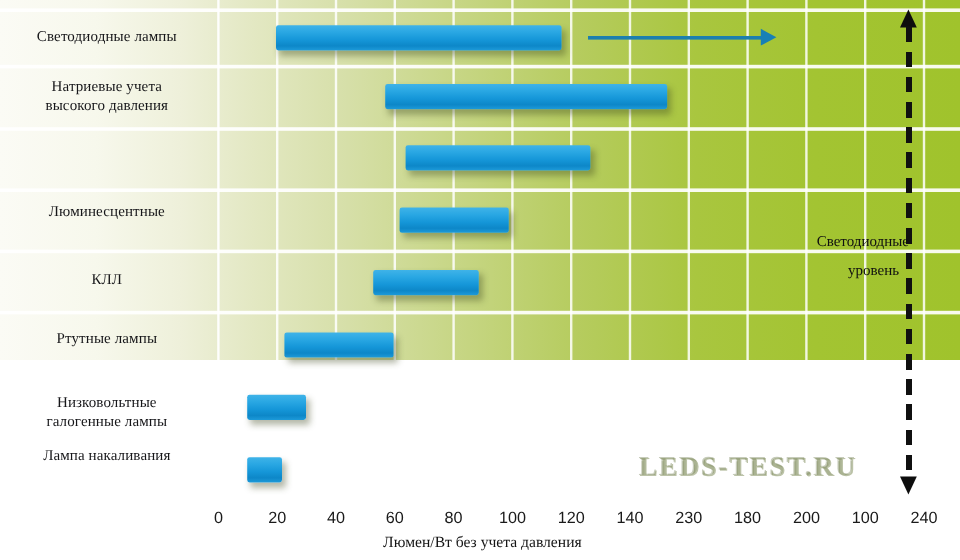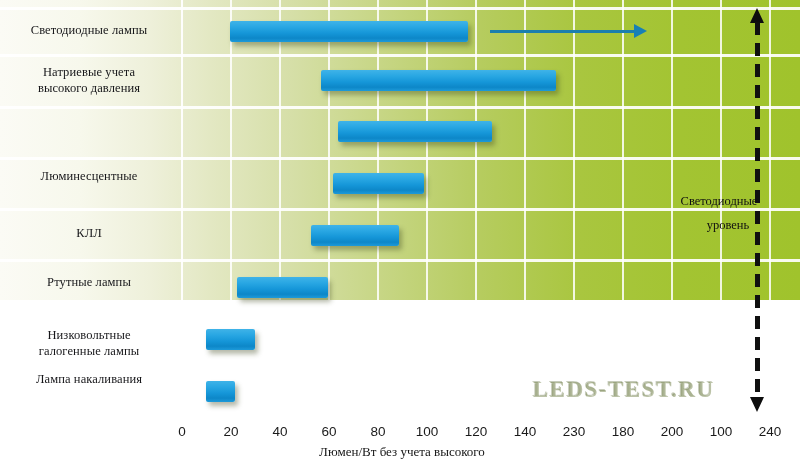--- a/index.html
+++ b/index.html
@@ -302,15 +302,15 @@
     <div class="x-tick" style="left:427px">100</div>
     <div class="x-tick" style="left:476px">120</div>
     <div class="x-tick" style="left:525px">140</div>
     <div class="x-tick" style="left:574px">230</div>
     <div class="x-tick" style="left:623px">180</div>
     <div class="x-tick" style="left:672px">200</div>
     <div class="x-tick" style="left:721px">100</div>
     <div class="x-tick" style="left:770px">240</div>
   </div>
 
-  <div id="x-title">Люмен/Вт без учета высокого</div>
+  <div id="x-title">Люмен/Вт без учета давления</div>
 
 </div>
 
 </body></html>

